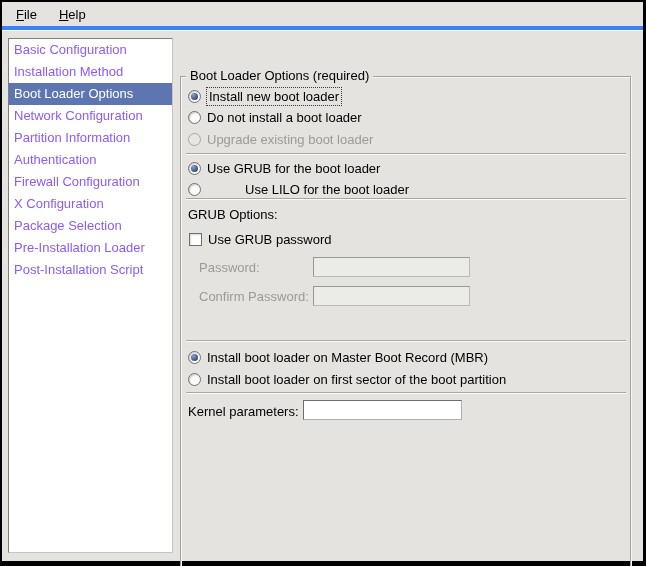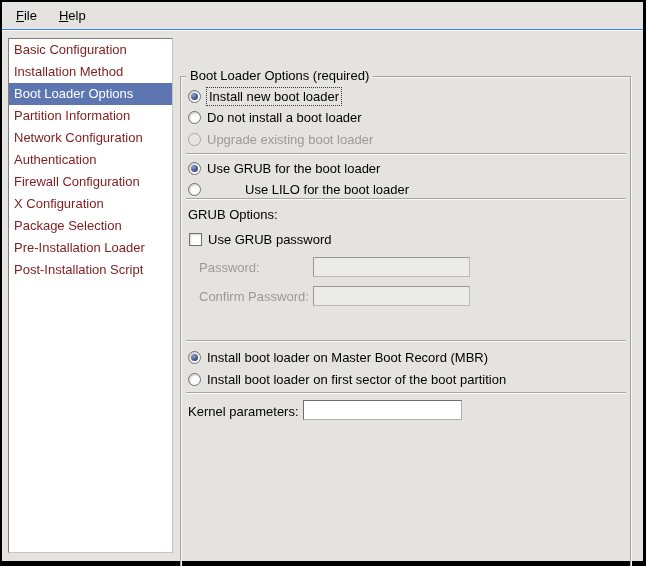--- a/index.html
+++ b/index.html
@@ -13,40 +13,40 @@
     width: 646px; height: 566px;
     background: #e4e3e0;
     border: solid #000;
     border-width: 2px 3px 5px 2px;
   }
   
   .menubar {
     position: absolute; left: 0; top: 0; right: 0; height: 28px;
     display: flex; align-items: center;
     padding-left: 8px;
-    border-bottom: 1px solid #3b82f6;
+    border-bottom: 4px solid #3b82f6;
     box-shadow: 0 1px 0 #fafaf8;
     font-size: 13px;
   }
   .menu-item { padding: 2px 6px; margin-right: 10px; color: #000; cursor: default; }
   .menu-label { display: inline-block; }
   .menu-label::first-letter { text-decoration: underline; }
 
   
   .sidebar {
     position: absolute; left: 6px; top: 36px; width: 165px; height: 515px;
     background: #ffffff;
     border: 1px solid;
     border-color: #7f7e79 #c6c5c0 #c6c5c0 #7f7e79;
     overflow: hidden;
   }
   .side-row {
     height: 22px; line-height: 22px;
     padding-left: 5px;
-    font-size: 13px; color: #7f1d1d;
+    font-size: 13px; color: #8b5cf6;
     white-space: nowrap; cursor: default;
   }
   .side-row.selected { background: #5d75b0; color: #ffffff; }
 
   
   .frame {
     position: absolute; left: 178px; top: 42px; width: 451px; height: 507px;
     border: 1px solid #a3a29d;
     box-shadow: inset 1px 1px 0 #f7f7f5, 1px 1px 0 #f7f7f5;
     margin-top: 32px;
@@ -113,22 +113,22 @@
     </div>
     <div class="menu-item">
       <span class="menu-label">Help</span>
     </div>
   </div>
 
   <div class="sidebar">
     <div class="side-row">Basic Configuration</div>
     <div class="side-row">Installation Method</div>
     <div class="side-row selected">Boot Loader Options</div>
+    <div class="side-row">Network Configuration</div>
     <div class="side-row">Partition Information</div>
-    <div class="side-row">Network Configuration</div>
     <div class="side-row">Authentication</div>
     <div class="side-row">Firewall Configuration</div>
     <div class="side-row">X Configuration</div>
     <div class="side-row">Package Selection</div>
     <div class="side-row">Pre-Installation Loader</div>
     <div class="side-row">Post-Installation Script</div>
   </div>
 
   <div class="frame">
     <span class="frame-legend">Boot Loader Options (required)</span>

